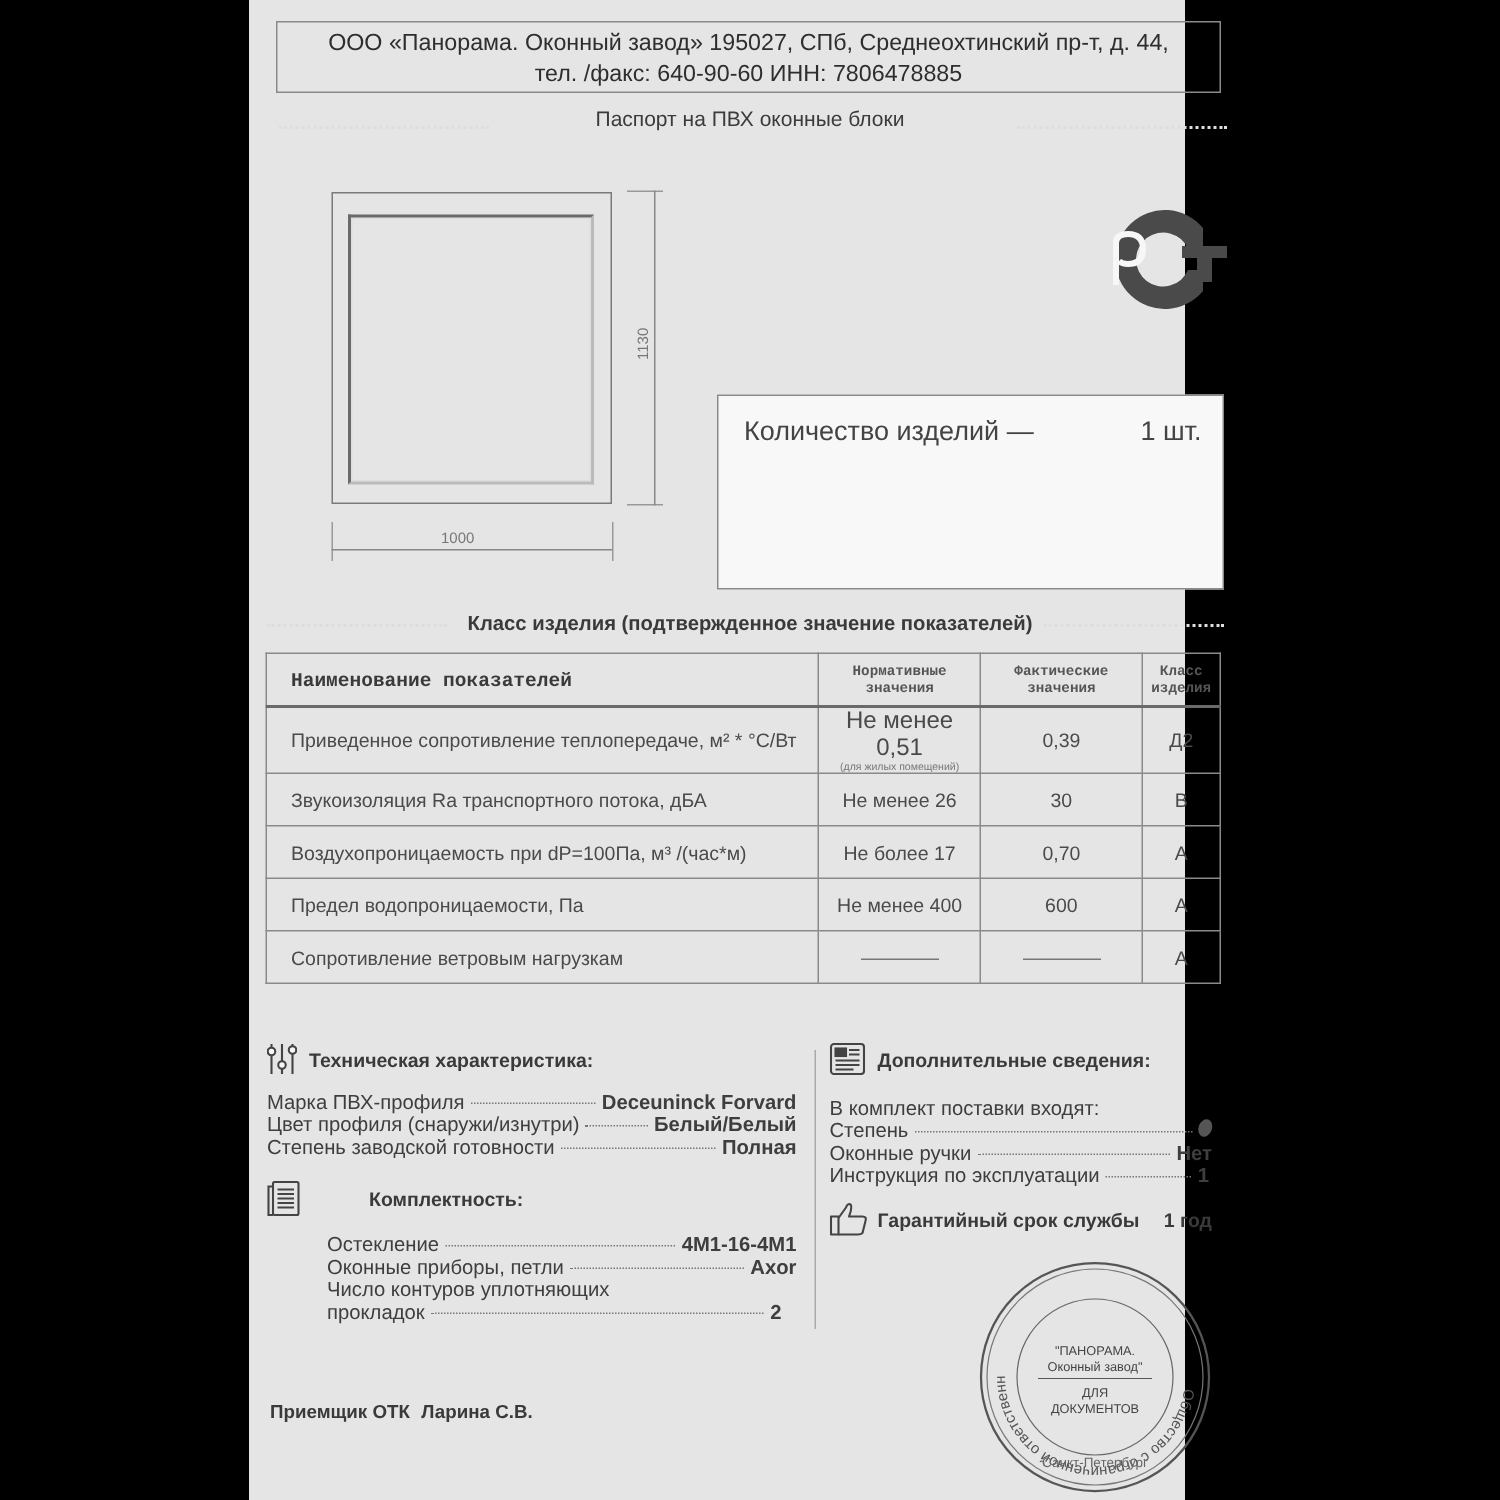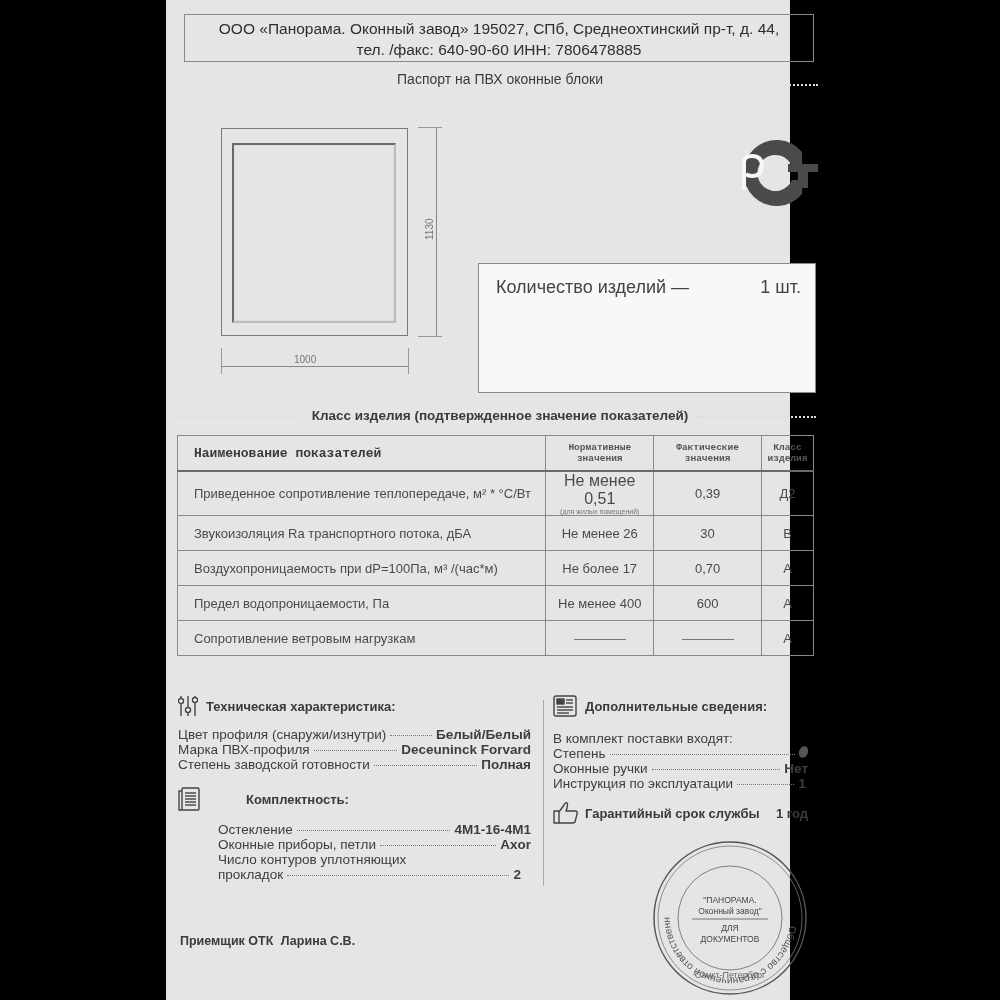--- a/index.html
+++ b/index.html
@@ -164,28 +164,28 @@
           <line x1="10" y1="1" x2="10" y2="21"></line>
             <circle cx="10" cy="15" r="2.5" fill="#f7f7f7"></circle>
           <line x1="17" y1="1" x2="17" y2="21"></line>
             <circle cx="17" cy="5" r="2.5" fill="#f7f7f7"></circle>
         </g>
       </svg>
       <span>Техническая характеристика:</span>
     </div>
     <div class="spec-list">
       <div class="spec-row">
+          <span class="lbl">Марка ПВХ-профиля</span>
+          <span class="dots"></span>
+          <span class="val">Deceuninck Forvard</span>
+        </div>
+      <div class="spec-row">
           <span class="lbl">Цвет профиля (снаружи/изнутри)</span>
           <span class="dots"></span>
           <span class="val">Белый/Белый</span>
-        </div>
-      <div class="spec-row">
-          <span class="lbl">Марка ПВХ-профиля</span>
-          <span class="dots"></span>
-          <span class="val">Deceuninck Forvard</span>
         </div>
       <div class="spec-row">
           <span class="lbl">Степень заводской готовности</span>
           <span class="dots"></span>
           <span class="val">Полная</span>
         </div>
     </div>
 
     <div class="sub-head" style="margin-top:14px;gap:38px;">
       <svg width="22" height="24" viewBox="0 0 22 24">

